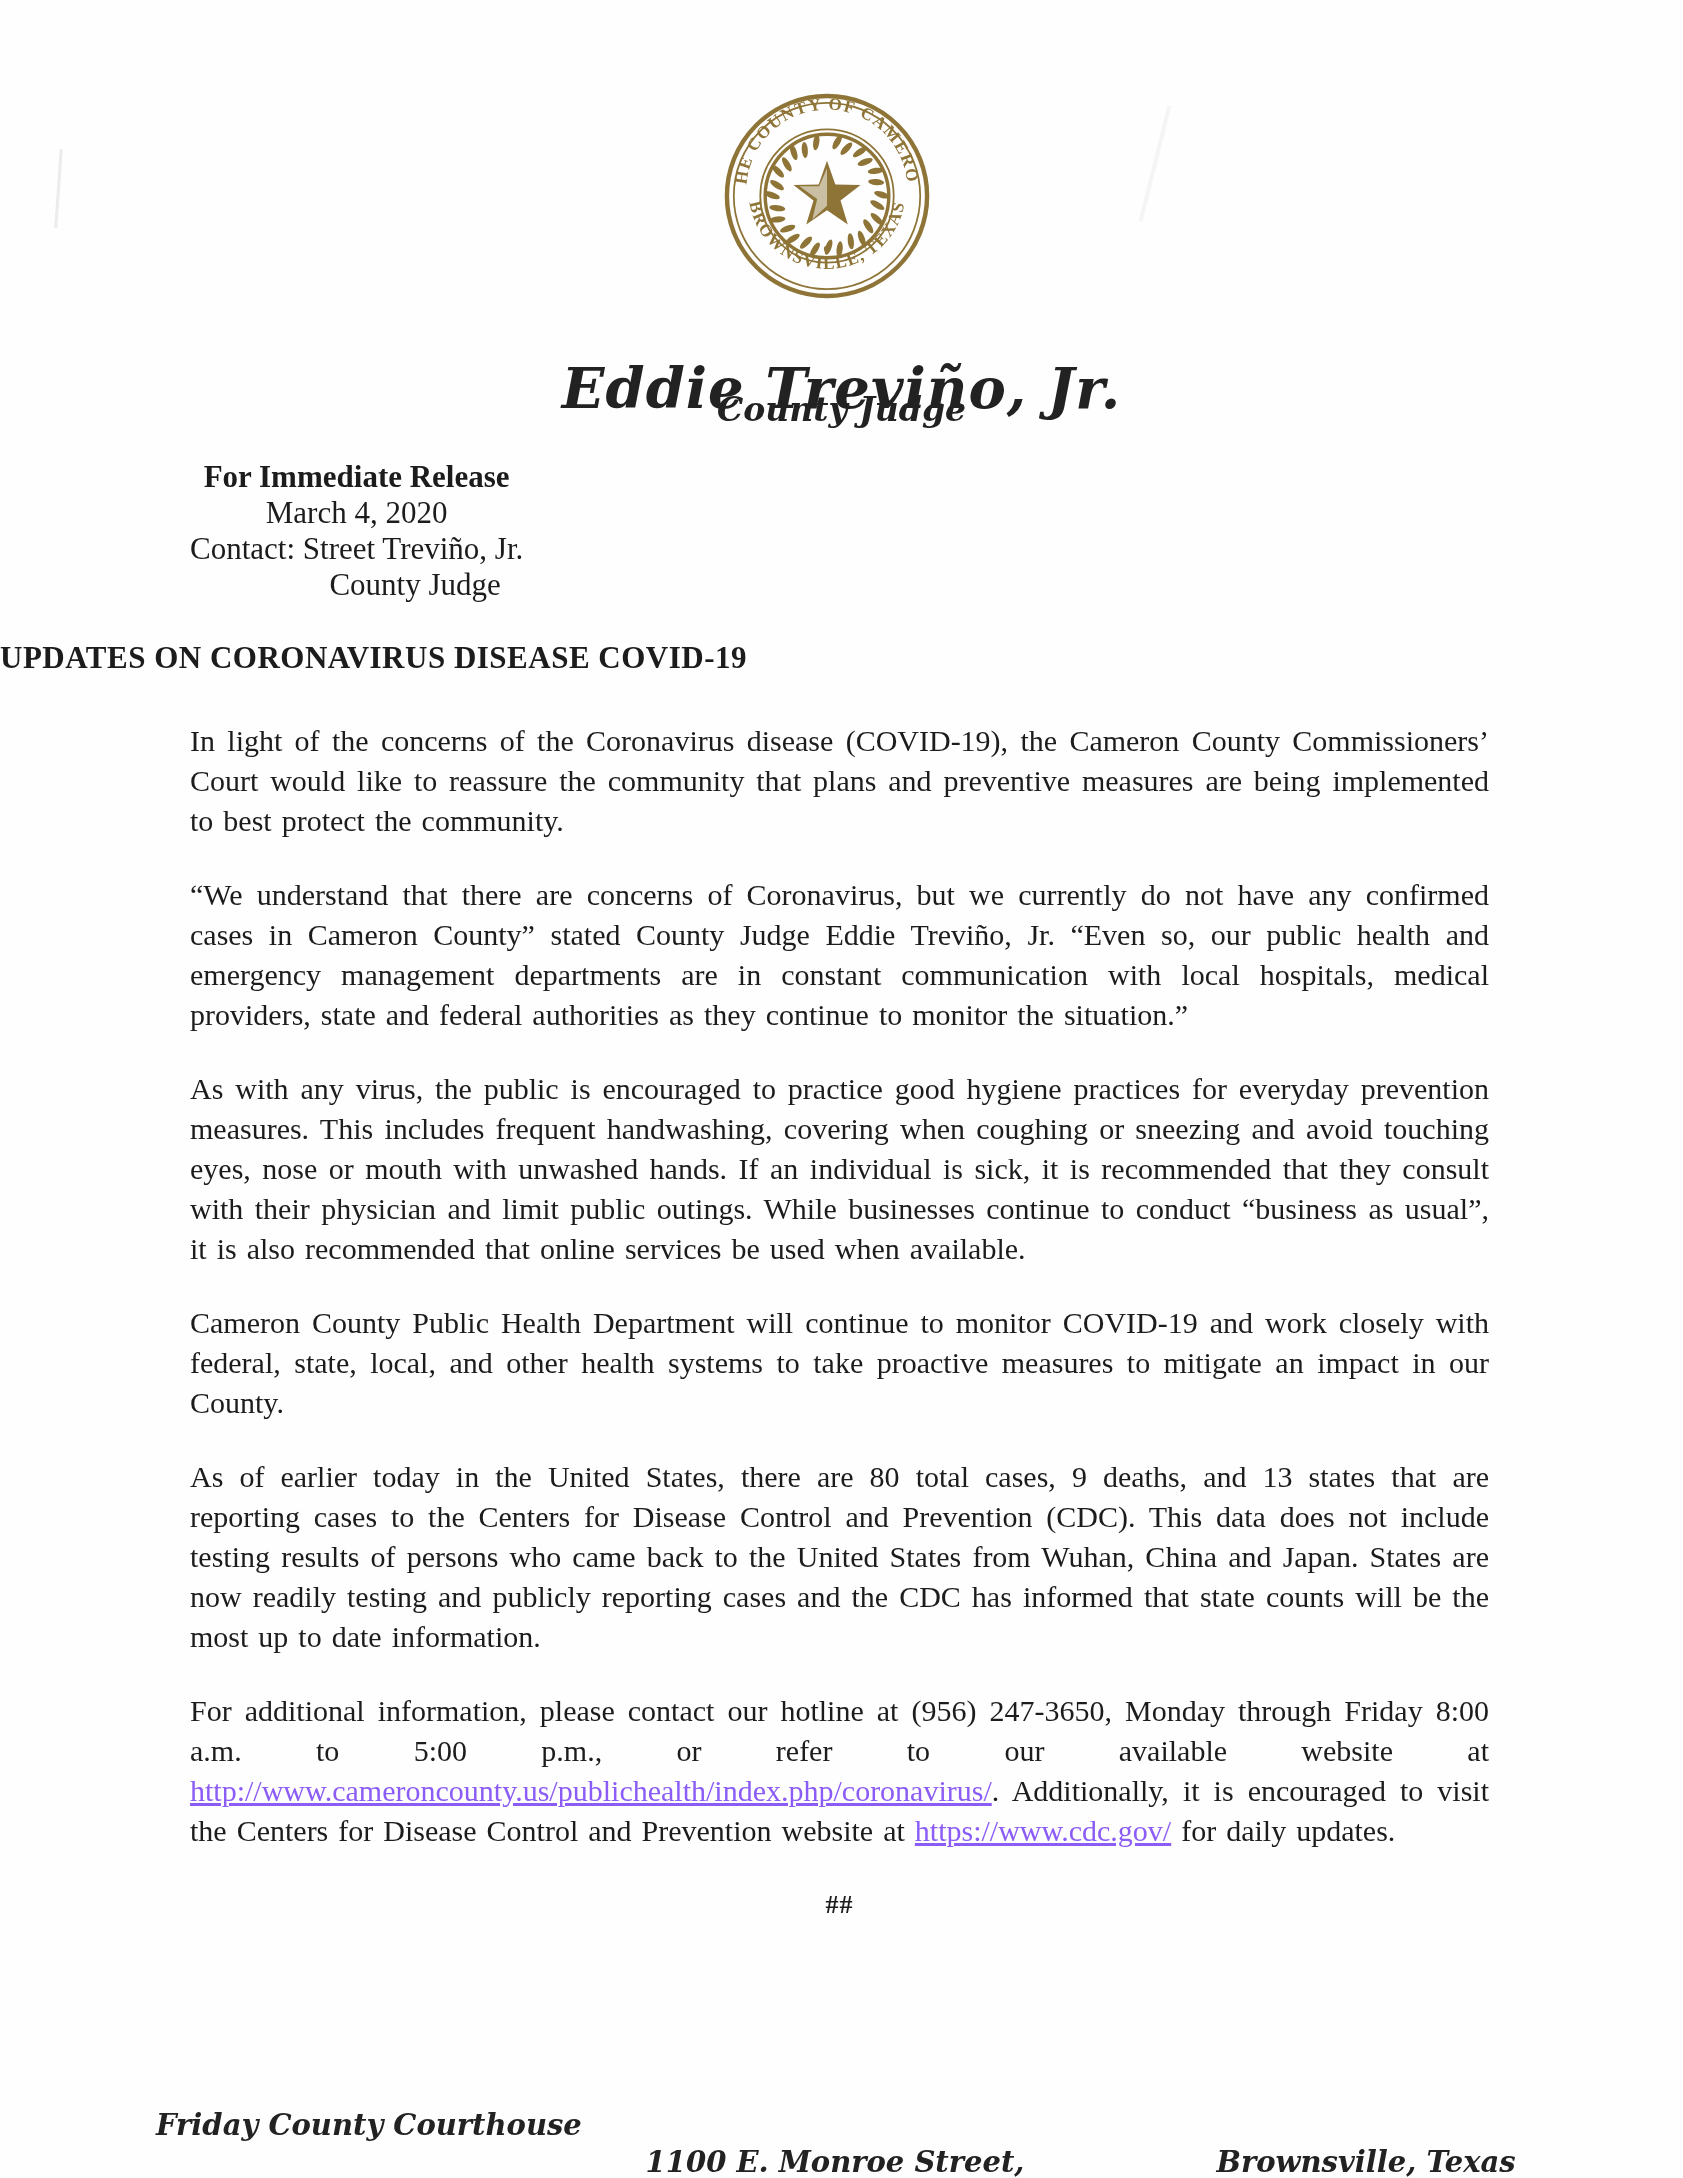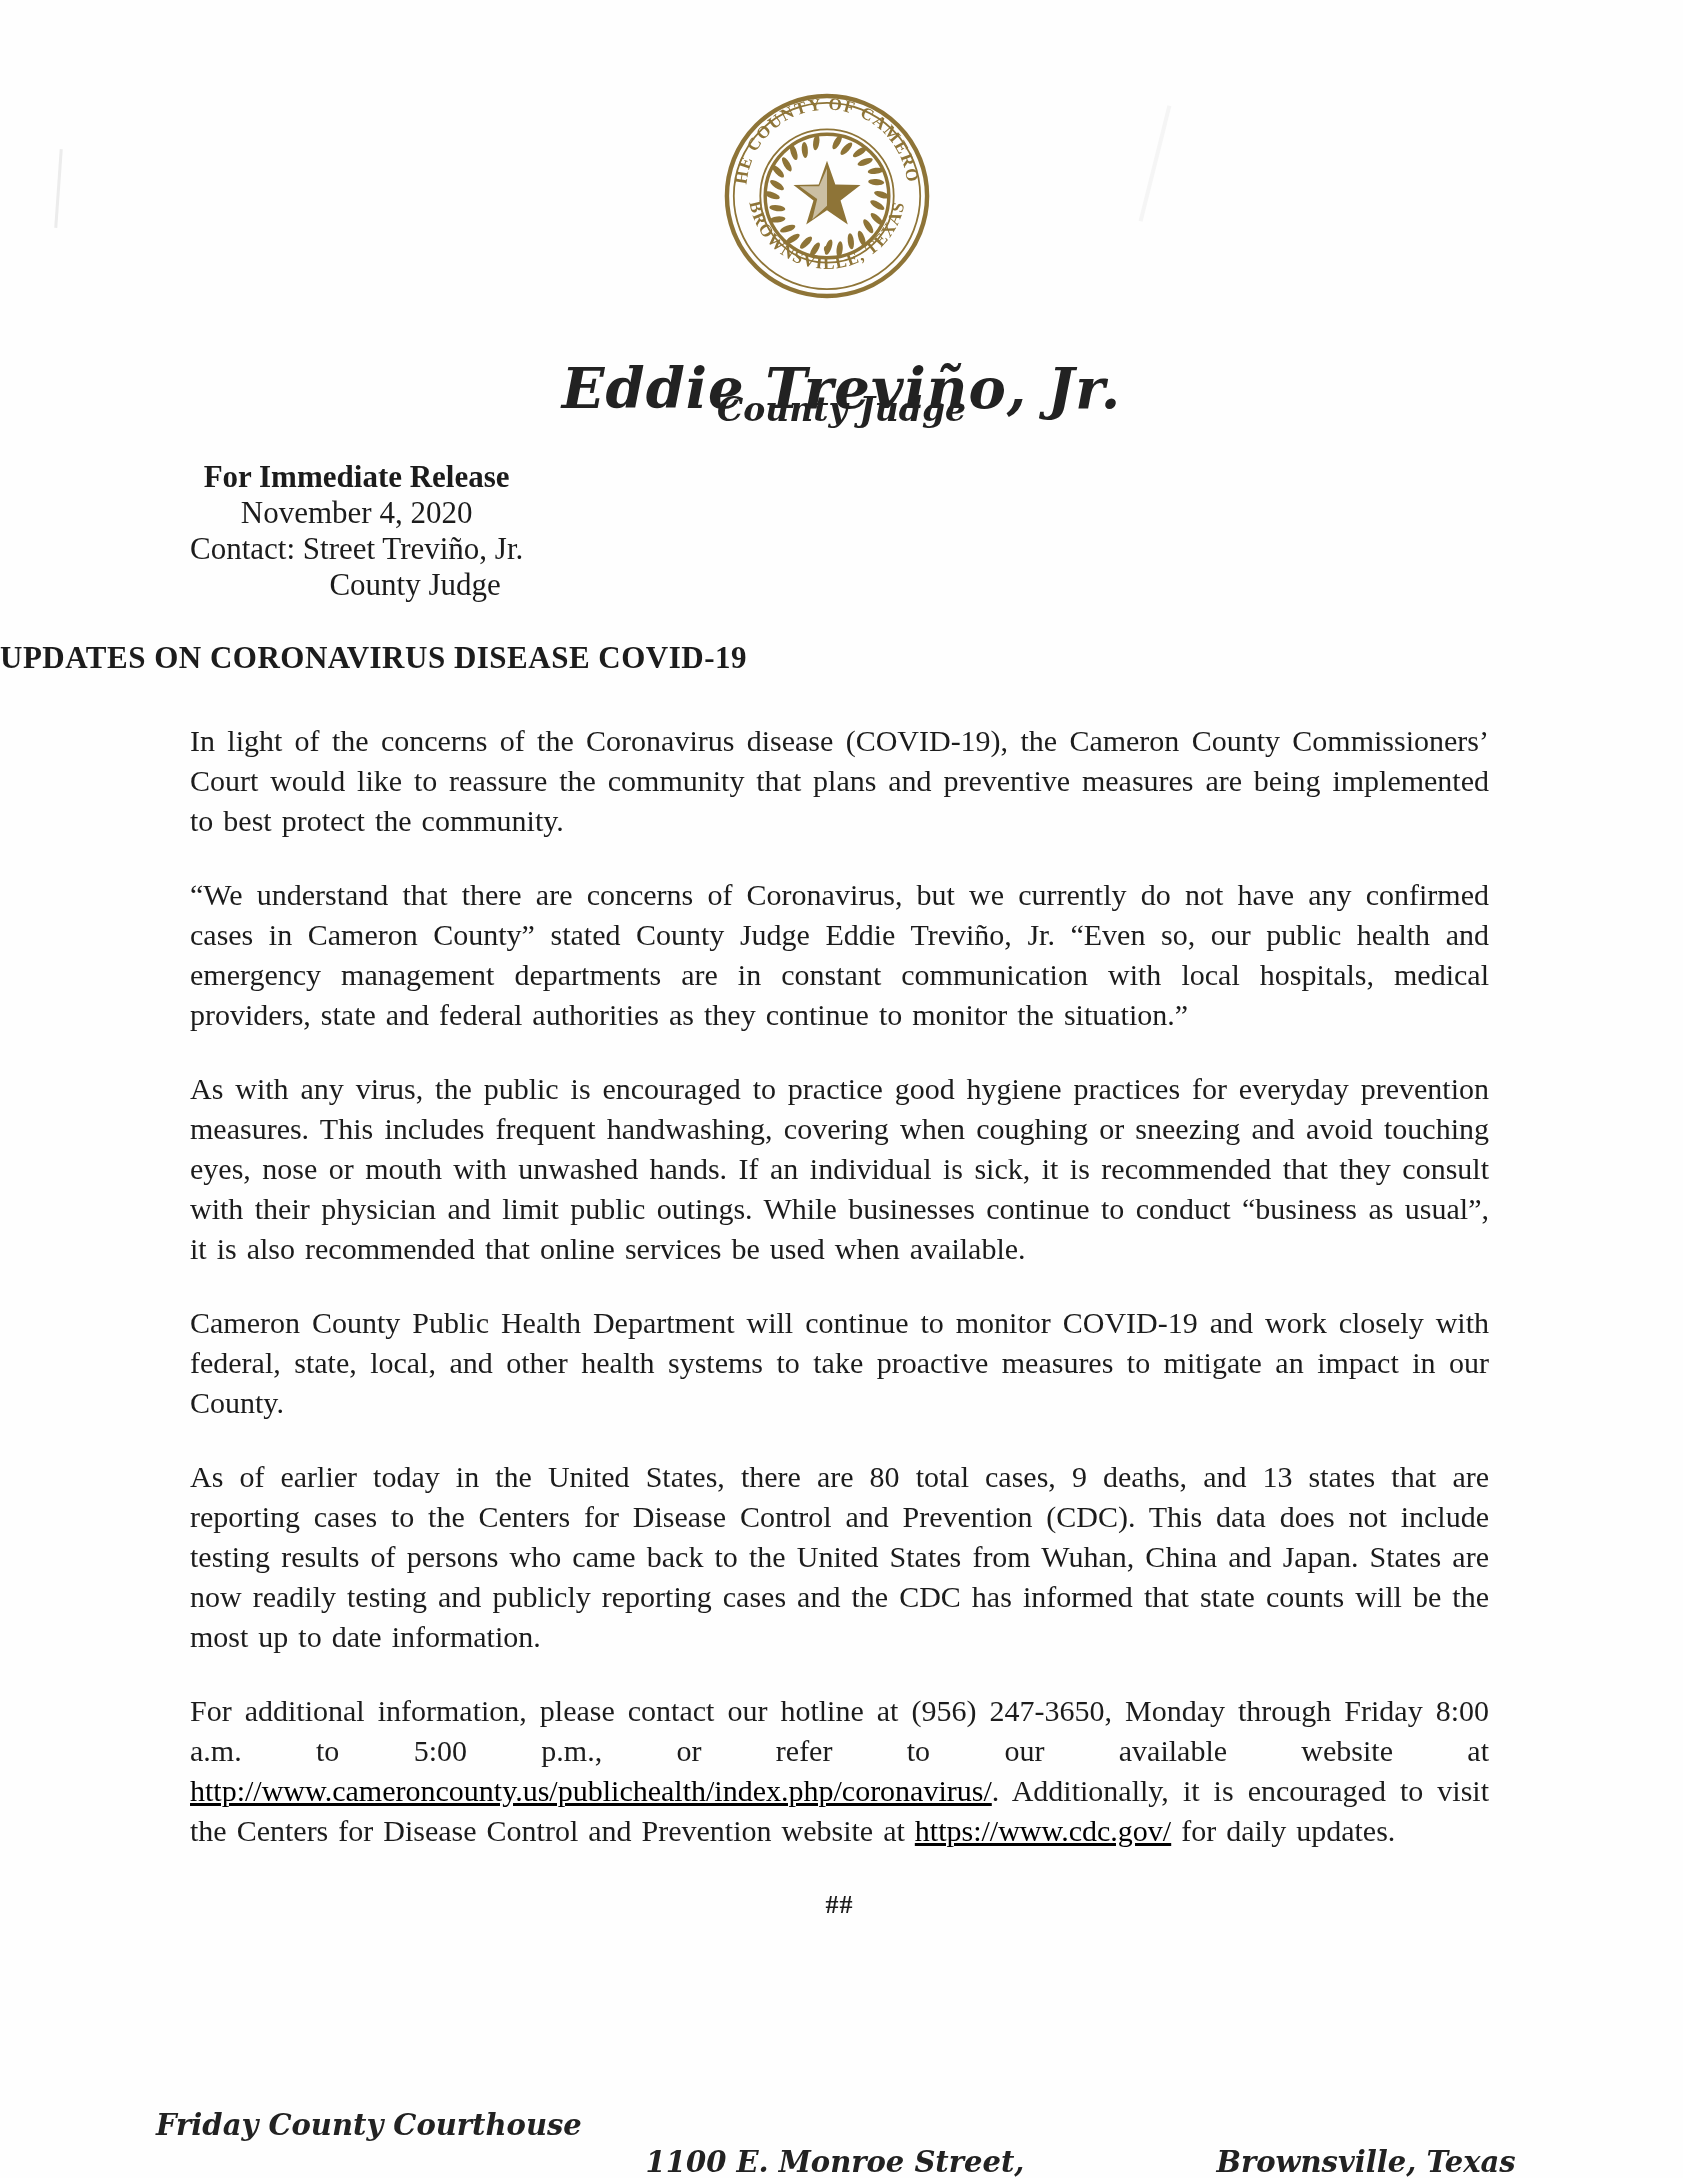--- a/index.html
+++ b/index.html
@@ -73,21 +73,21 @@
     left: 190px;
     top: 721px;
     width: 1299px;
     font-size: 30px;
     line-height: 40px;
     text-align: justify;
     word-spacing: 2.5px;
   }
   .body-copy p { margin: 0 0 34px 0; }
   .body-copy a {
-    color: #000000;
+    color: #8b5cf6;
     text-decoration: underline;
     overflow-wrap: anywhere;
   }
   .end-mark {
     text-align: center;
     font-weight: bold;
     font-size: 26px;
     letter-spacing: 1px;
     margin-top: 4px;
   }
@@ -166,21 +166,21 @@
       <polygon fill="#8e7437" points="106,70 114.5,94.3 140.2,94.9 119.8,110.5 127.2,135.1 106,120.5 84.8,135.1 92.2,110.5 71.8,94.9 97.5,94.3"></polygon>
       <polygon fill="#fefefe" opacity="0.55" points="106,78 106,116 91,130 96,109 78,96 98,96"></polygon>
     </svg>
   </div>
 
   <div class="judge-name">Eddie Treviño, Jr.</div>
   <div class="judge-title">County Judge</div>
 
   <div class="release-block">
     <div class="r1">For Immediate Release</div>
-    <div class="r2">November 4, 2020</div>
+    <div class="r2">March 4, 2020</div>
     <div class="r3">Contact: Street Treviño, Jr.</div>
     <div class="r4">County Judge</div>
   </div>
 
   <div class="headline">UPDATES ON CORONAVIRUS DISEASE COVID-19</div>
 
   <div class="body-copy">
     <p>In light of the concerns of the Coronavirus disease (COVID-19), the Cameron County Commissioners’ Court would like to reassure the community that plans and preventive measures are being implemented to best protect the community.</p>
     <p>“We understand that there are concerns of Coronavirus, but we currently do not have any confirmed cases in Cameron County” stated County Judge Eddie Treviño, Jr. “Even so, our public health and emergency management departments are in constant communication with local hospitals, medical providers, state and federal authorities as they continue to monitor the situation.”</p>
     <p>As with any virus, the public is encouraged to practice good hygiene practices for everyday prevention measures. This includes frequent handwashing, covering when coughing or sneezing and avoid touching eyes, nose or mouth with unwashed hands. If an individual is sick, it is recommended that they consult with their physician and limit public outings. While businesses continue to conduct “business as usual”, it is also recommended that online services be used when available.</p>

